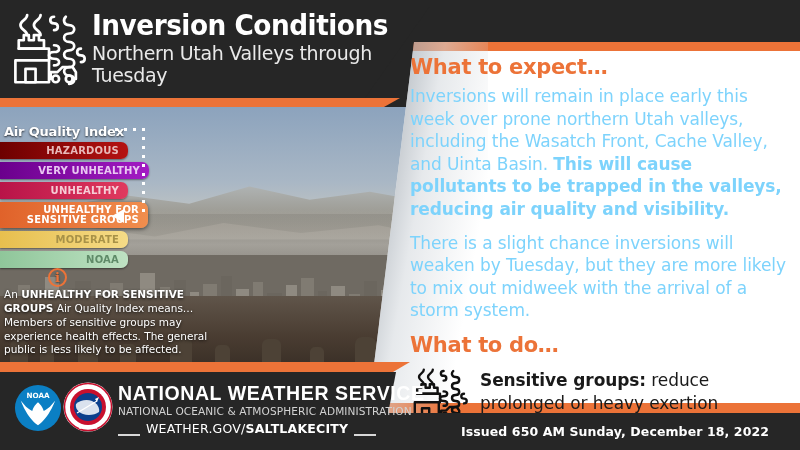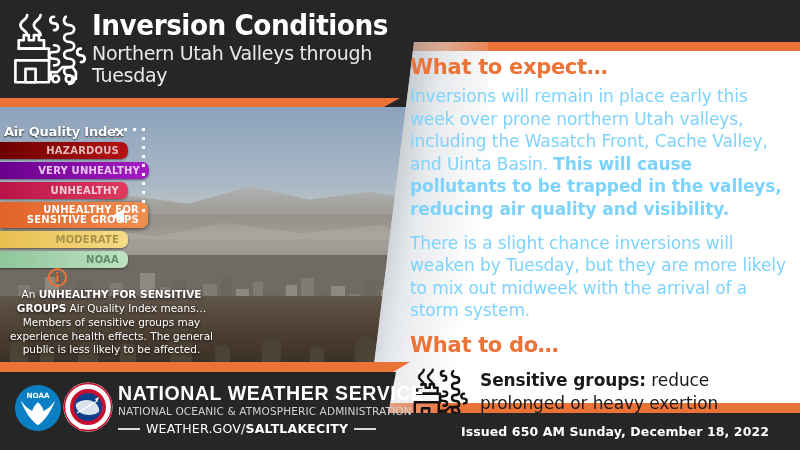--- a/index.html
+++ b/index.html
@@ -108,33 +108,32 @@
   .info-circle{
     position:absolute;left:48px;top:262px;width:19px;height:19px;border-radius:50%;
     border:2px solid #ec7338;color:#ec7338;font-family:"DejaVu Serif",serif;font-weight:bold;
     font-size:13px;text-align:center;line-height:16px;z-index:6;
     text-shadow:0 1px 2px rgba(0,0,0,.6);
   }
   .aqi-note{
     position:absolute;left:4px;top:282px;width:215px;z-index:6;
     font-family:"DejaVu Sans",sans-serif;font-size:10.5px;color:#ffffff;line-height:1.32;
     text-shadow:0 1px 3px rgba(0,0,0,.85);
-    text-align:center;
   }
   .aqi-note b{font-weight:bold;}
 
   
   .footer{position:absolute;left:0;top:366px;width:430px;height:84px;background:#262626;z-index:4;
     clip-path:polygon(0 0, 396px 0, 380px 84px, 0 84px);}
   .noaa-logo{position:absolute;left:14px;top:378px;width:48px;height:48px;z-index:6;}
   .nws-logo{position:absolute;left:63px;top:376px;width:50px;height:50px;z-index:6;}
   .nws-text{position:absolute;left:118px;top:378px;z-index:6;}
   .nws-l1{font-family:"Liberation Sans",sans-serif;font-weight:bold;font-size:19.5px;color:#fff;letter-spacing:.6px;line-height:1;}
   .nws-l2{font-family:"DejaVu Sans",sans-serif;font-size:11px;color:#d2d2d2;letter-spacing:.1px;line-height:1.5;transform:scaleX(.96);transform-origin:left;}
-  .nws-l3{font-family:"DejaVu Sans",sans-serif;font-size:12.5px;color:#fff;letter-spacing:.2px;margin-top:1px;display:flex;align-items:center;gap:6px;}
+  .nws-l3{font-family:"DejaVu Sans",sans-serif;font-size:12.5px;color:#fff;letter-spacing:.2px;margin-top:1px;display:flex;align-items:flex-end;gap:6px;}
   .nws-l3 .dash{display:inline-block;width:22px;height:2px;background:#d8d8d8;}
   .nws-l3 b{font-weight:bold;}
 
   
   .right-panel{
     position:absolute;top:42px;left:368px;width:432px;height:371px;z-index:2;
     clip-path:polygon(46px 0, 432px 0, 432px 371px, 0 371px);
   }
   .rp-orange-top{position:absolute;top:0;left:0;width:432px;height:9px;background:#ec7338;}
   .rp-body{position:absolute;top:9px;left:0;width:432px;height:352px;background:#ffffff;}

